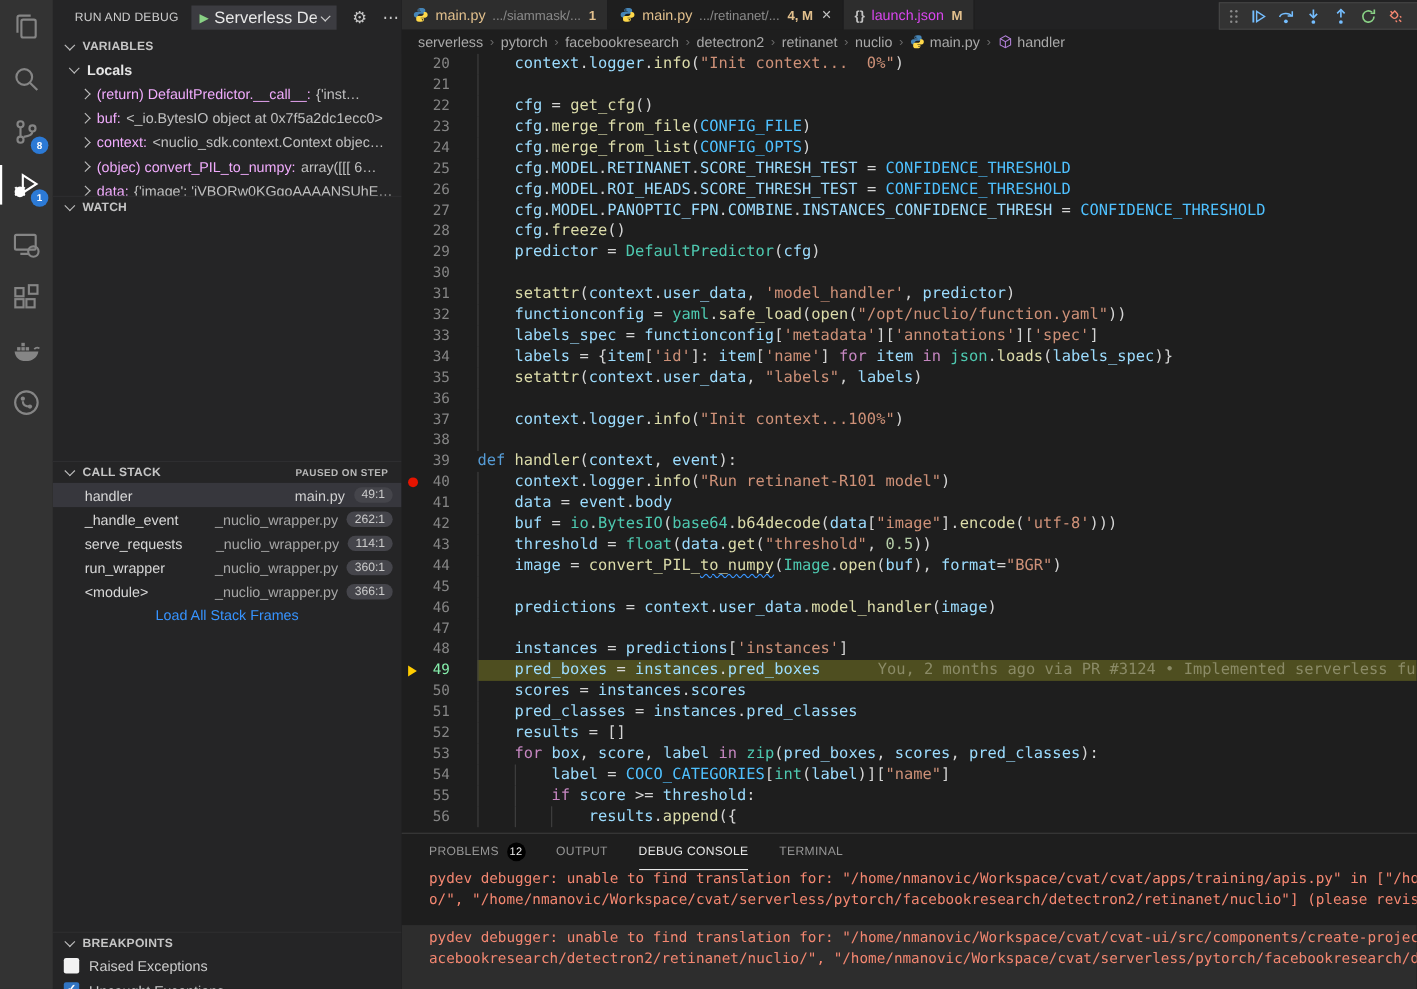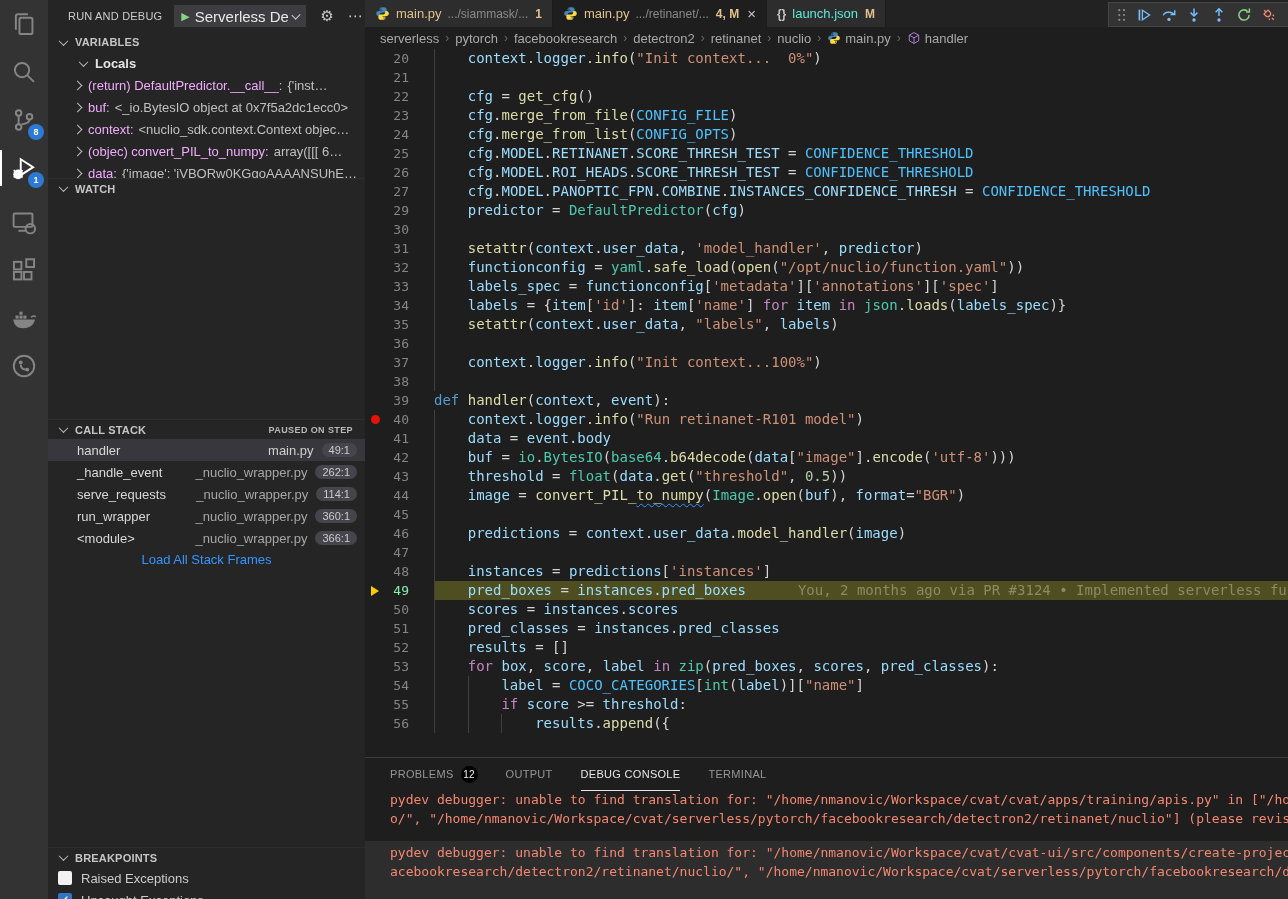--- a/index.html
+++ b/index.html
@@ -31,21 +31,21 @@
 
   .section-head { position:absolute; left:0; width:100%; height:20px; display:flex; align-items:center; border-top:1px solid #2e2e30; }
   .section-head .chev { margin-left:12px; margin-right:8px; }
   .section-title { font-size:11px; font-weight:700; color:#c5c5c5; letter-spacing:.2px; }
   .section-right { margin-left:auto; margin-right:12px; font-size:9px; color:#b9b9b9; letter-spacing:.4px; font-weight:700; }
 
   .var-row { height:22px; display:flex; align-items:center; padding-left:26px; white-space:nowrap; overflow:hidden; font-size:13px; cursor:pointer; }
   .var-row .chev { margin-right:7px; flex:none; }
   .var-name { color:#f0abfc; font-family:"Liberation Sans",sans-serif; }
   .var-value { color:#c0c0c0; margin-left:5px; }
-  .scope-row { height:22px; display:flex; align-items:center; padding-left:32px; font-weight:700; font-size:13px; color:#e5e5e5; cursor:pointer; }
+  .scope-row { height:22px; display:flex; align-items:center; padding-left:16px; font-weight:700; font-size:13px; color:#e5e5e5; cursor:pointer; }
   .scope-row .chev { margin-right:8px; }
 
   .cs-row { height:22px; display:flex; align-items:center; padding:0 8px 0 29px; font-size:13px; cursor:pointer; }
   .cs-row.selected { background:#37373d; }
   .cs-fn { color:#d8d8d8; white-space:nowrap; }
   .cs-file { margin-left:auto; color:#a6a6a6; white-space:nowrap; }
   .cs-row.selected .cs-file { color:#d0d0d0; }
   .cs-badge { margin-left:8px; background:#45454b; border-radius:9px; padding:1px 7px; font-size:11px; color:#cccccc; }
   .cs-link { height:22px; text-align:center; line-height:22px; font-size:13px; color:#3794ff; cursor:pointer; }
 
@@ -55,21 +55,21 @@
   .bp-check.on { background:#3175c4; color:#fff; font-size:10px; line-height:14px; text-align:center; font-weight:700; }
 
   
   #editor { position:absolute; left:365px; top:0; width:923px; height:757px; background:#1e1e1e; overflow:hidden; }
   #tabbar { position:absolute; left:0; top:0; width:100%; height:27px; background:#222223; display:flex; }
   .tab { display:flex; align-items:center; padding:0 10px; background:#2d2d2d; border-right:1px solid #1b1b1c; font-size:13px; cursor:pointer; white-space:nowrap; }
   .tab.active { background:#1e1e1e; }
   .tab .ticon { width:15px; height:15px; margin-right:6px; flex:none; }
   .tab .json-glyph { color:#c5c5c5; font-weight:700; font-size:12px; margin-right:6px; }
   .tab-label { color:#e2c08d; }
-  .tab-label.plain { color:#5eead4; }
+  .tab-label.plain { color:#d946ef; }
   .tab-dir { color:#8a8a8a; font-size:12px; margin-left:6px; }
   .tab-badge { color:#e2c08d; font-size:12px; margin-left:7px; font-weight:700; }
   .tab-close { color:#c5c5c5; margin-left:8px; font-size:15px; line-height:1; }
 
   #breadcrumbs { position:absolute; left:0; top:27px; width:100%; height:22px; display:flex; align-items:center; padding-left:15px; font-size:13px; color:#a9a9a9; background:#1e1e1e; white-space:nowrap; }
   .bc-sep { color:#6a6a6a; margin:0 6px; font-size:12px; }
   .bc-item { cursor:pointer; display:flex; align-items:center; }
   .bc-ic { width:14px; height:14px; margin-right:4px; }
 
   #code { position:absolute; left:0; top:49px; width:100%; bottom:0; font-family:"DejaVu Sans Mono", monospace; font-size:14px; }
@@ -376,20 +376,21 @@
     </div>
   <div id="code">
       <div class="cl"><span class="guide" style="left: 69px;"></span><span class="gut"></span><span class="ln">20</span><span class="ct"><span class="tk-p">    </span><span class="tk-v">context</span><span class="tk-p">.</span><span class="tk-v">logger</span><span class="tk-p">.</span><span class="tk-f">info</span><span class="tk-p">(</span><span class="tk-s">"Init context...  0%"</span><span class="tk-p">)</span></span></div>
       <div class="cl"><span class="guide" style="left: 69px;"></span><span class="gut"></span><span class="ln">21</span><span class="ct"><span class="tk-p">    </span></span></div>
       <div class="cl"><span class="guide" style="left: 69px;"></span><span class="gut"></span><span class="ln">22</span><span class="ct"><span class="tk-p">    </span><span class="tk-v">cfg</span><span class="tk-p"> = </span><span class="tk-f">get_cfg</span><span class="tk-p">()</span></span></div>
       <div class="cl"><span class="guide" style="left: 69px;"></span><span class="gut"></span><span class="ln">23</span><span class="ct"><span class="tk-p">    </span><span class="tk-v">cfg</span><span class="tk-p">.</span><span class="tk-f">merge_from_file</span><span class="tk-p">(</span><span class="tk-C">CONFIG_FILE</span><span class="tk-p">)</span></span></div>
       <div class="cl"><span class="guide" style="left: 69px;"></span><span class="gut"></span><span class="ln">24</span><span class="ct"><span class="tk-p">    </span><span class="tk-v">cfg</span><span class="tk-p">.</span><span class="tk-f">merge_from_list</span><span class="tk-p">(</span><span class="tk-C">CONFIG_OPTS</span><span class="tk-p">)</span></span></div>
       <div class="cl"><span class="guide" style="left: 69px;"></span><span class="gut"></span><span class="ln">25</span><span class="ct"><span class="tk-p">    </span><span class="tk-v">cfg</span><span class="tk-p">.</span><span class="tk-v">MODEL</span><span class="tk-p">.</span><span class="tk-v">RETINANET</span><span class="tk-p">.</span><span class="tk-v">SCORE_THRESH_TEST</span><span class="tk-p"> = </span><span class="tk-C">CONFIDENCE_THRESHOLD</span></span></div>
       <div class="cl"><span class="guide" style="left: 69px;"></span><span class="gut"></span><span class="ln">26</span><span class="ct"><span class="tk-p">    </span><span class="tk-v">cfg</span><span class="tk-p">.</span><span class="tk-v">MODEL</span><span class="tk-p">.</span><span class="tk-v">ROI_HEADS</span><span class="tk-p">.</span><span class="tk-v">SCORE_THRESH_TEST</span><span class="tk-p"> = </span><span class="tk-C">CONFIDENCE_THRESHOLD</span></span></div>
       <div class="cl"><span class="guide" style="left: 69px;"></span><span class="gut"></span><span class="ln">27</span><span class="ct"><span class="tk-p">    </span><span class="tk-v">cfg</span><span class="tk-p">.</span><span class="tk-v">MODEL</span><span class="tk-p">.</span><span class="tk-v">PANOPTIC_FPN</span><span class="tk-p">.</span><span class="tk-v">COMBINE</span><span class="tk-p">.</span><span class="tk-v">INSTANCES_CONFIDENCE_THRESH</span><span class="tk-p"> = </span><span class="tk-C">CONFIDENCE_THRESHOLD</span></span></div>
+      <div class="cl"><span class="guide" style="left: 69px;"></span><span class="gut"></span><span class="ln">28</span><span class="ct"><span class="tk-p">    </span><span class="tk-v">cfg</span><span class="tk-p">.</span><span class="tk-f">freeze</span><span class="tk-p">()</span></span></div>
       <div class="cl"><span class="guide" style="left: 69px;"></span><span class="gut"></span><span class="ln">29</span><span class="ct"><span class="tk-p">    </span><span class="tk-v">predictor</span><span class="tk-p"> = </span><span class="tk-t">DefaultPredictor</span><span class="tk-p">(</span><span class="tk-v">cfg</span><span class="tk-p">)</span></span></div>
       <div class="cl"><span class="guide" style="left: 69px;"></span><span class="gut"></span><span class="ln">30</span><span class="ct"><span class="tk-p">    </span></span></div>
       <div class="cl"><span class="guide" style="left: 69px;"></span><span class="gut"></span><span class="ln">31</span><span class="ct"><span class="tk-p">    </span><span class="tk-f">setattr</span><span class="tk-p">(</span><span class="tk-v">context</span><span class="tk-p">.</span><span class="tk-v">user_data</span><span class="tk-p">, </span><span class="tk-s">'model_handler'</span><span class="tk-p">, </span><span class="tk-v">predictor</span><span class="tk-p">)</span></span></div>
       <div class="cl"><span class="guide" style="left: 69px;"></span><span class="gut"></span><span class="ln">32</span><span class="ct"><span class="tk-p">    </span><span class="tk-v">functionconfig</span><span class="tk-p"> = </span><span class="tk-t">yaml</span><span class="tk-p">.</span><span class="tk-f">safe_load</span><span class="tk-p">(</span><span class="tk-f">open</span><span class="tk-p">(</span><span class="tk-s">"/opt/nuclio/function.yaml"</span><span class="tk-p">))</span></span></div>
       <div class="cl"><span class="guide" style="left: 69px;"></span><span class="gut"></span><span class="ln">33</span><span class="ct"><span class="tk-p">    </span><span class="tk-v">labels_spec</span><span class="tk-p"> = </span><span class="tk-v">functionconfig</span><span class="tk-p">[</span><span class="tk-s">'metadata'</span><span class="tk-p">][</span><span class="tk-s">'annotations'</span><span class="tk-p">][</span><span class="tk-s">'spec'</span><span class="tk-p">]</span></span></div>
       <div class="cl"><span class="guide" style="left: 69px;"></span><span class="gut"></span><span class="ln">34</span><span class="ct"><span class="tk-p">    </span><span class="tk-v">labels</span><span class="tk-p"> = {</span><span class="tk-v">item</span><span class="tk-p">[</span><span class="tk-s">'id'</span><span class="tk-p">]: </span><span class="tk-v">item</span><span class="tk-p">[</span><span class="tk-s">'name'</span><span class="tk-p">] </span><span class="tk-c">for</span><span class="tk-p"> </span><span class="tk-v">item</span><span class="tk-p"> </span><span class="tk-c">in</span><span class="tk-p"> </span><span class="tk-t">json</span><span class="tk-p">.</span><span class="tk-f">loads</span><span class="tk-p">(</span><span class="tk-v">labels_spec</span><span class="tk-p">)}</span></span></div>
       <div class="cl"><span class="guide" style="left: 69px;"></span><span class="gut"></span><span class="ln">35</span><span class="ct"><span class="tk-p">    </span><span class="tk-f">setattr</span><span class="tk-p">(</span><span class="tk-v">context</span><span class="tk-p">.</span><span class="tk-v">user_data</span><span class="tk-p">, </span><span class="tk-s">"labels"</span><span class="tk-p">, </span><span class="tk-v">labels</span><span class="tk-p">)</span></span></div>
       <div class="cl"><span class="guide" style="left: 69px;"></span><span class="gut"></span><span class="ln">36</span><span class="ct"><span class="tk-p">    </span></span></div>
       <div class="cl"><span class="guide" style="left: 69px;"></span><span class="gut"></span><span class="ln">37</span><span class="ct"><span class="tk-p">    </span><span class="tk-v">context</span><span class="tk-p">.</span><span class="tk-v">logger</span><span class="tk-p">.</span><span class="tk-f">info</span><span class="tk-p">(</span><span class="tk-s">"Init context...100%"</span><span class="tk-p">)</span></span></div>
       <div class="cl"><span class="guide" style="left: 69px;"></span><span class="gut"></span><span class="ln">38</span><span class="ct"><span class="tk-p">    </span></span></div>

